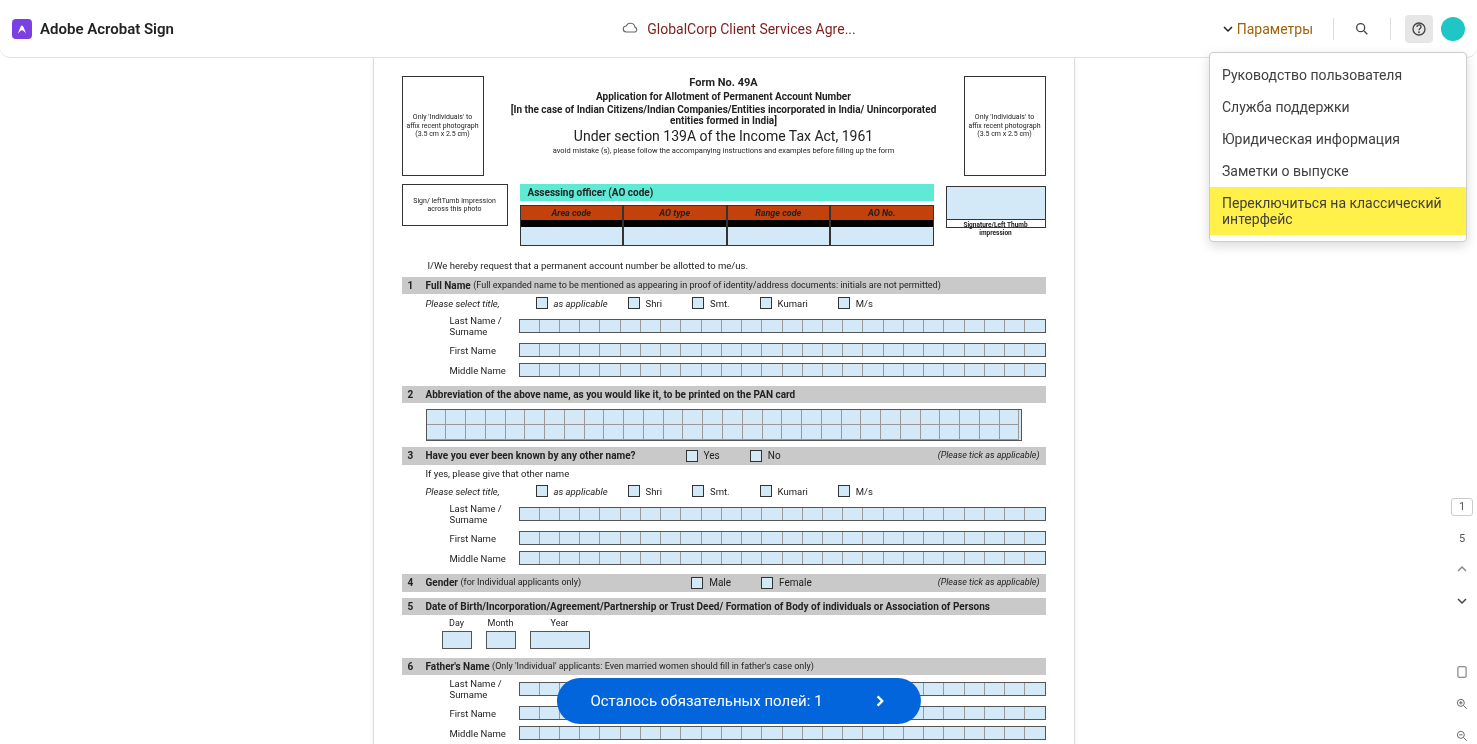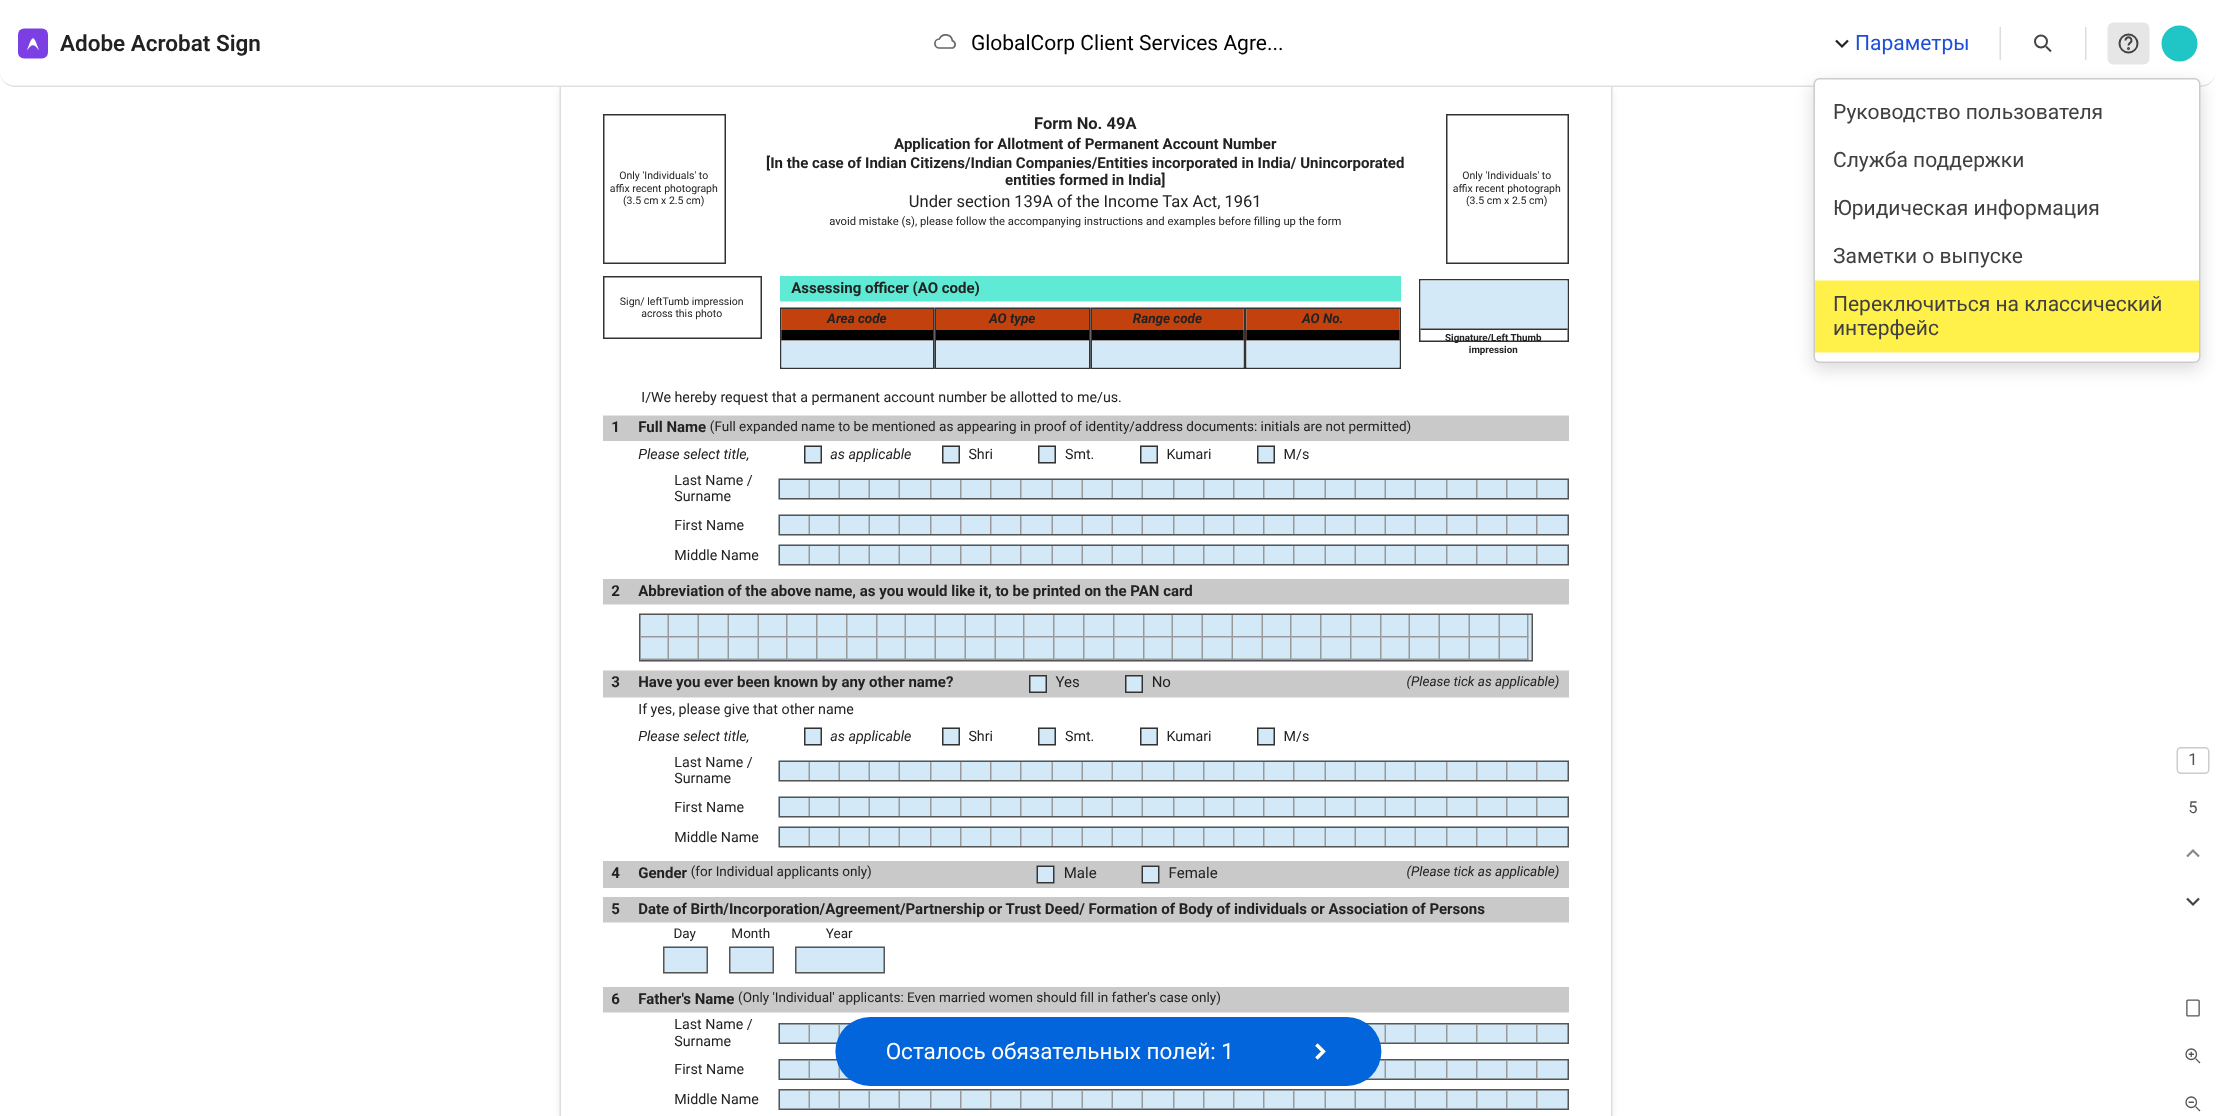--- a/index.html
+++ b/index.html
@@ -3,44 +3,44 @@
 <meta charset="utf-8">
 <style>
 * { margin: 0; padding: 0; box-sizing: border-box; font-family: -apple-system, BlinkMacSystemFont, "Segoe UI", Roboto, sans-serif; }
 body { background: #fff; width: 1477px; height: 744px; overflow: hidden; position: relative; }
 
 .topbar { height: 58px; border-bottom: 1px solid #e0e0e0; display: flex; align-items: center; padding: 0 12px; position: relative; border-radius: 10px; }
 .brand { display: flex; align-items: center; gap: 8px; }
 .brand-icon { width: 20px; height: 20px; background: #7b3fe4; border-radius: 4px; display: flex; align-items: center; justify-content: center; color: #fff; font-size: 11px; }
 .brand-text { font-size: 15px; font-weight: 600; color: #222; }
 
-.doc-title-wrap { position: absolute; left: 50%; transform: translateX(-50%); display: flex; align-items: center; gap: 8px; color: #000000; font-size: 14px; }
+.doc-title-wrap { position: absolute; left: 50%; transform: translateX(-50%); display: flex; align-items: center; gap: 8px; color: #7f1d1d; font-size: 14px; }
 .cloud-icon { width: 18px; height: 18px; }
 
 .top-controls { margin-left: auto; display: flex; align-items: center; gap: 8px; }
-.params-btn { display: flex; align-items: center; gap: 4px; font-size: 14px; color: #1d4ed8; background: none; border: none; cursor: pointer; padding: 4px 6px; }
+.params-btn { display: flex; align-items: center; gap: 4px; font-size: 14px; color: #a16207; background: none; border: none; cursor: pointer; padding: 4px 6px; }
 .divider-v { width: 1px; height: 22px; background: #ddd; margin: 0 6px; }
 .icon-btn { width: 28px; height: 28px; display: flex; align-items: center; justify-content: center; border-radius: 4px; background: none; border: none; cursor: pointer; }
 .icon-btn.active { background: #e6e6e6; }
 .avatar { width: 24px; height: 24px; border-radius: 50%; background: #20c5c5; }
 
 .help-menu { position: absolute; top: 52px; right: 10px; width: 258px; background: #fff; border: 1px solid #ccc; border-radius: 4px; box-shadow: 0 4px 12px rgba(0,0,0,0.15); z-index: 100; padding: 6px 0; }
 .help-menu-item { padding: 8px 12px; font-size: 14px; color: #404040; cursor: pointer; }
 .help-menu-item.highlight { background: #fff04a; }
 
 .workspace { position: absolute; top: 58px; left: 0; right: 30px; bottom: 0; background: #fff; overflow: hidden; display: flex; justify-content: center; }
 .doc-scroll { width: 700px; background: #fff; box-shadow: 0 0 0 1px #ddd, 0 2px 6px rgba(0,0,0,0.1); margin-top: 0; position: relative; }
 .doc-inner { padding: 18px 28px; font-family: Arial, sans-serif; font-size: 10px; color: #222; }
 
 .photo-box { width: 82px; height: 100px; border: 1px solid #333; font-size: 7px; text-align: center; display: flex; flex-direction: column; justify-content: center; align-items: center; padding: 3px; line-height: 1.2; }
 .header-row { display: flex; justify-content: space-between; align-items: flex-start; }
 .header-center { flex: 1; text-align: center; padding: 0 10px; }
 .h-title { font-weight: bold; font-size: 11px; }
 .h-sub { font-weight: bold; font-size: 10px; margin-top: 2px; }
-.h-line { font-size: 11px; margin-top: 2px; }
+.h-line { font-size: 14px; margin-top: 2px; }
 .h-small { font-size: 7.5px; margin-top: 2px; }
 
 .ao-section { margin-top: 8px; display: flex; gap: 12px; }
 .sign-box { width: 106px; height: 42px; border: 1px solid #333; font-size: 7px; text-align: center; display: flex; align-items: center; justify-content: center; padding: 3px; line-height: 1.2; }
 .ao-right { flex: 1; }
 .ao-header { background: #5eead4; padding: 3px 8px; font-weight: bold; font-size: 10px; }
 .ao-table { display: flex; margin-top: 4px; }
 .ao-col { flex: 1; border: 1px solid #333; }
 .ao-col-h { background: #c2410c; text-align: center; font-weight: bold; font-size: 9px; padding: 2px; border-bottom: 7px solid #000000; font-style: italic; }
 .ao-col-v { height: 18px; background: #d4e9f7; }

